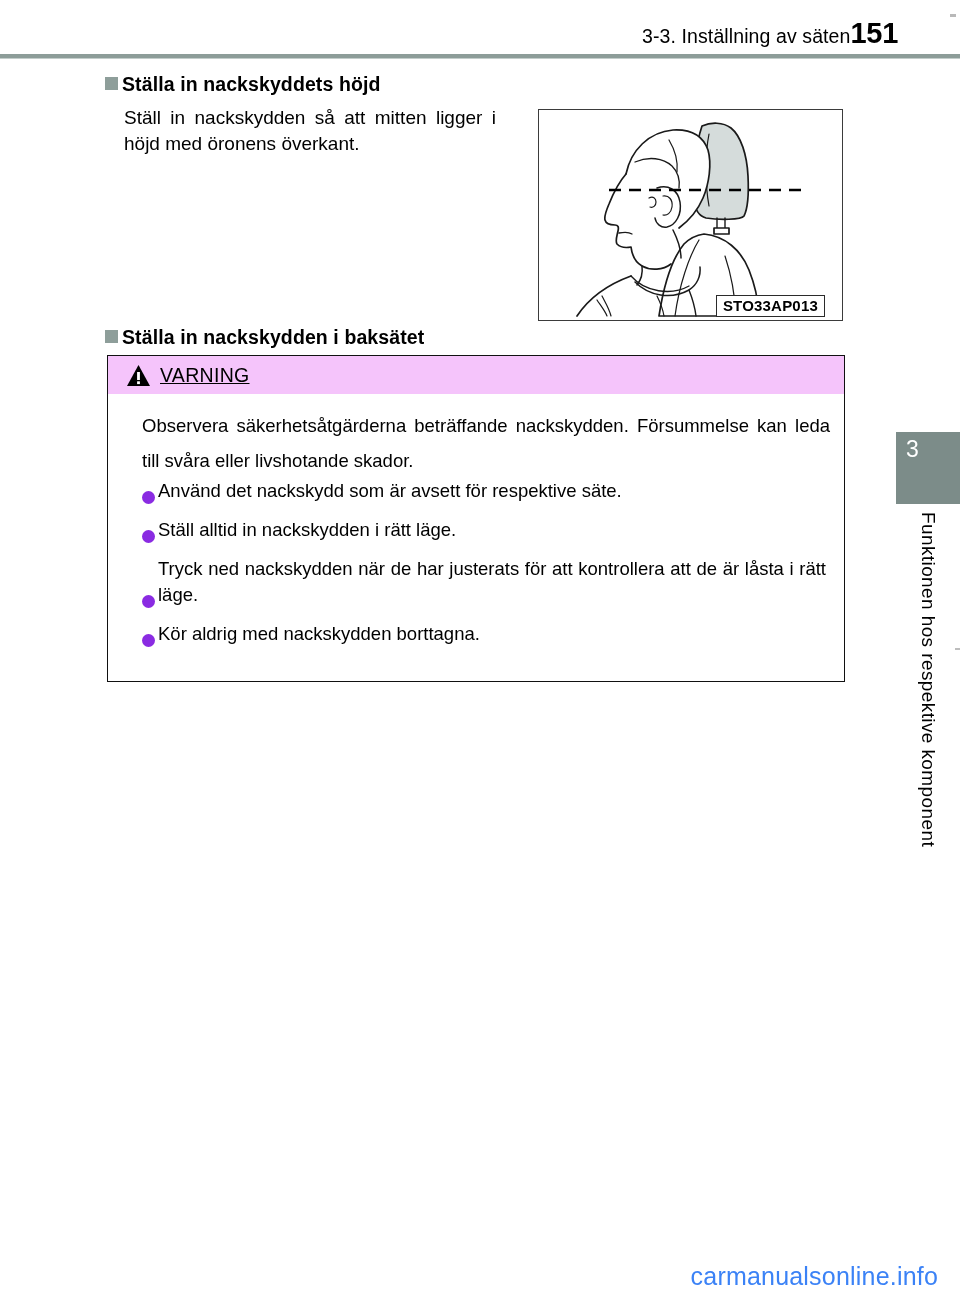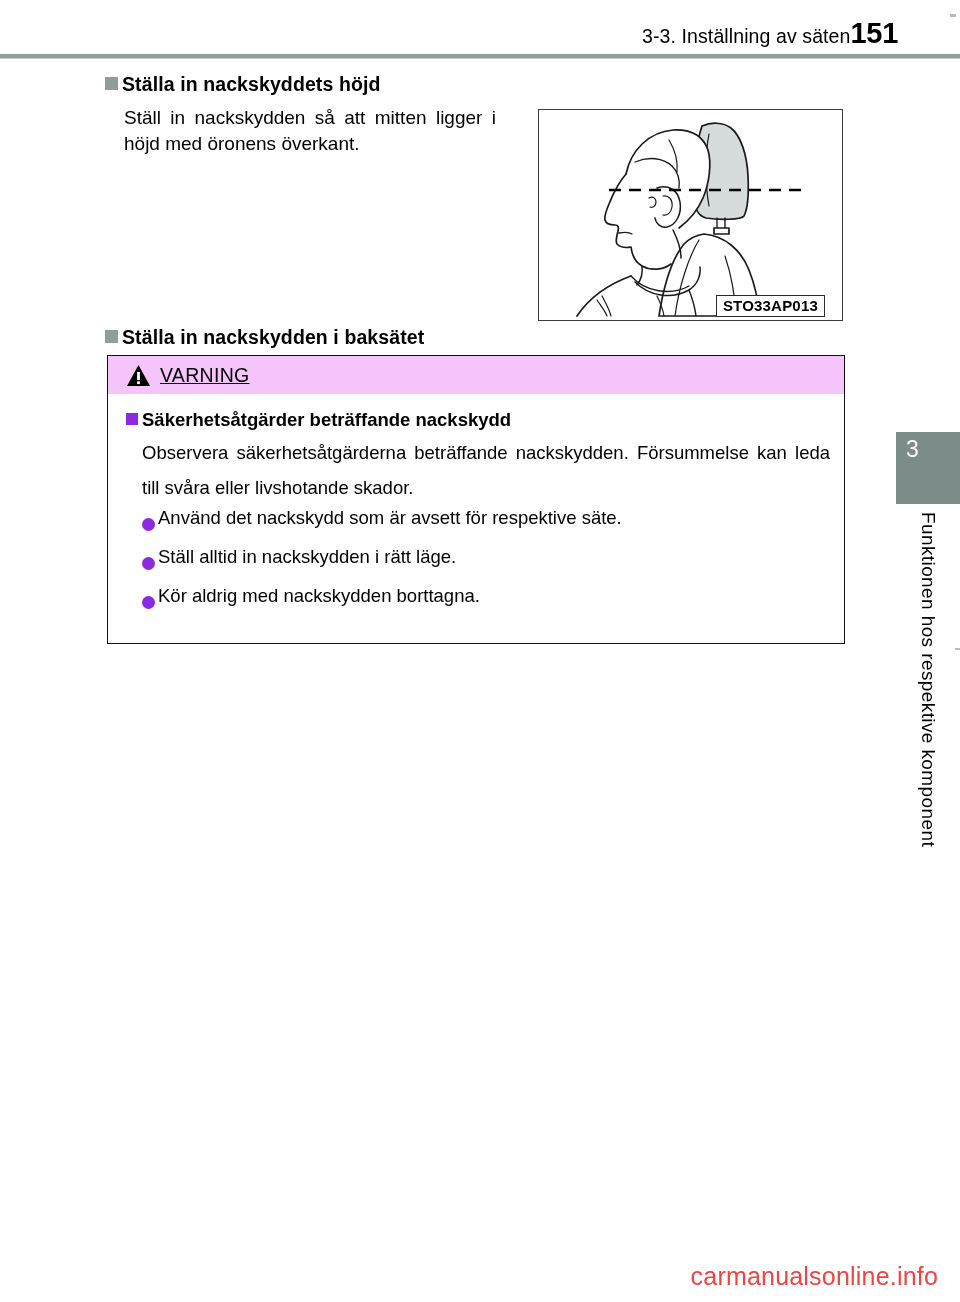--- a/index.html
+++ b/index.html
@@ -289,21 +289,21 @@
     -moz-text-align-last: left;
     text-align-last: left;
   }
 
   
   #watermark {
     position: absolute;
     right: 22px;
     bottom: 11px;
     font-size: 25px;
-    color: #ef4444;
+    color: #3b82f6;
     letter-spacing: 0.2px;
   }
 </style>
 </head>
 <body>
 
 <div id="page">
 
   <div id="header">
     <div id="header-inner">
@@ -401,36 +401,36 @@
   <div id="warning-box">
     <div id="warning-header">
       <svg id="warning-tri" width="25" height="23" viewBox="0 0 25 23">
         <polygon points="12.5,1 24,22 1,22" fill="#000000"></polygon>
         <rect x="11.1" y="8" width="2.8" height="8" fill="#ffffff"></rect>
         <rect x="11.1" y="17.3" width="2.8" height="2.8" fill="#ffffff"></rect>
       </svg>
       <span id="warning-title">VARNING</span>
     </div>
     <div id="warning-body">
-      <div class="warn-sub-head">
-        <span class="sq-marker-purple"></span>
-        <span class="warn-sub-text">Säkerhetsåtgärder beträffande nackskydd</span>
-      </div>
       <p id="warn-para">Observera säkerhetsåtgärderna beträffande nackskydden. Försummelse kan leda till svåra eller livshotande skador.</p>
 
       <div class="warn-bullet">
         <span class="dot"></span>
         <span class="warn-bullet-text">Använd det nackskydd som är avsett för respektive säte.</span>
       </div>
       <div class="warn-bullet">
         <span class="dot"></span>
         <span class="warn-bullet-text">Ställ alltid in nackskydden i rätt läge.</span>
       </div>
       <div class="warn-bullet">
         <span class="dot"></span>
+        <span class="warn-bullet-text">Tryck ned nackskydden när de har justerats för att kontrollera att de är låsta i rätt läge.</span>
+      </div>
+      <div class="warn-bullet">
+        <span class="dot"></span>
         <span class="warn-bullet-text">Kör aldrig med nackskydden borttagna.</span>
       </div>
     </div>
   </div>
 
   <div id="watermark">carmanualsonline.info</div>
 
 </div>
 
 </body></html>

